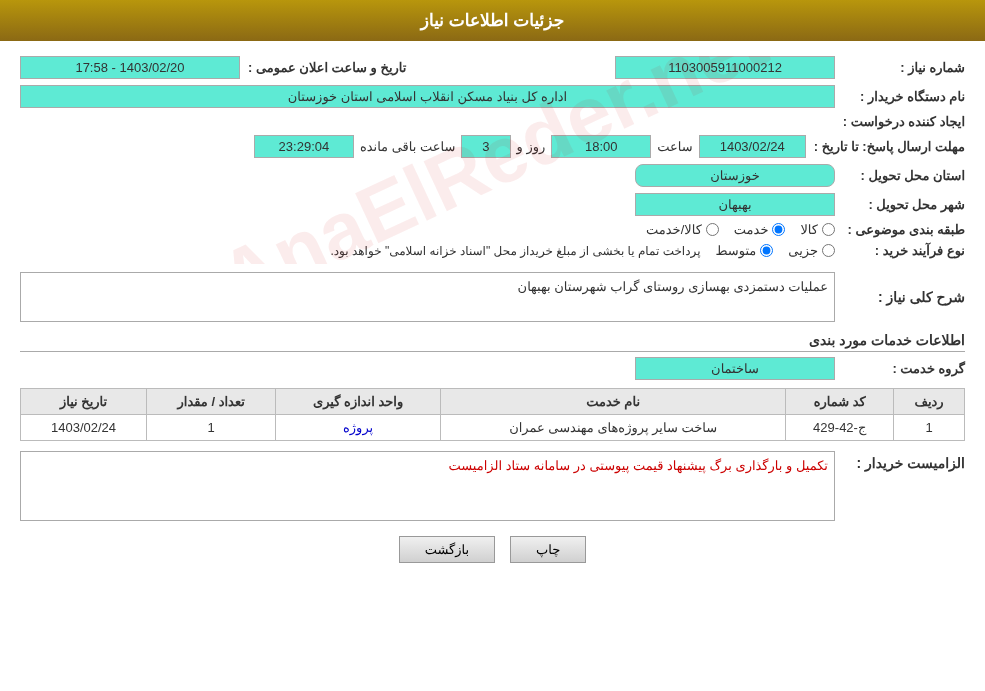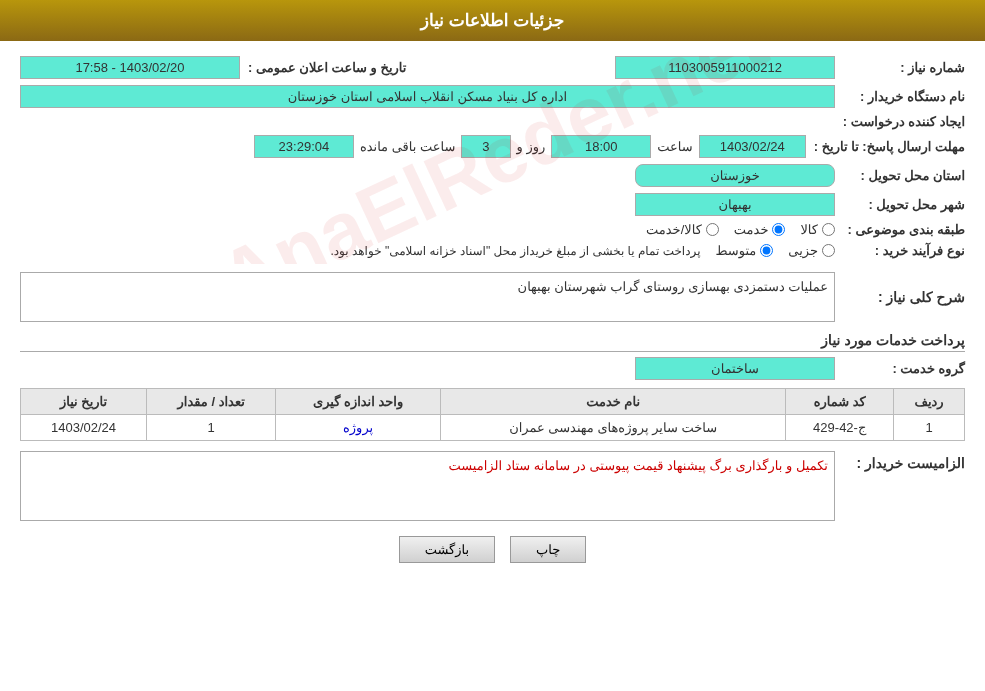--- a/index.html
+++ b/index.html
@@ -222,21 +222,21 @@
       </div>
     </div>
 
     <div class="row" style="margin-top:8px;">
       <span class="label" style="font-weight:bold; font-size:14px;">شرح کلی نیاز :</span>
       <div style="flex:1; border:1px solid #aaa; padding:6px; min-height:50px; background:#fff; text-align:right;">
         <span>عملیات دستمزدی بهسازی روستای گراب شهرستان بهبهان</span>
       </div>
     </div>
 
-    <div class="section-title">پرداخت خدمات مورد نیاز</div>
+    <div class="section-title">اطلاعات خدمات مورد بندی</div>
 
     <div class="row">
       <span class="label">گروه خدمت :</span>
       <span class="value-box" style="min-width:200px;">ساختمان</span>
     </div>
 
     <table class="main-table">
       <thead>
         <tr>
           <th>ردیف</th>

